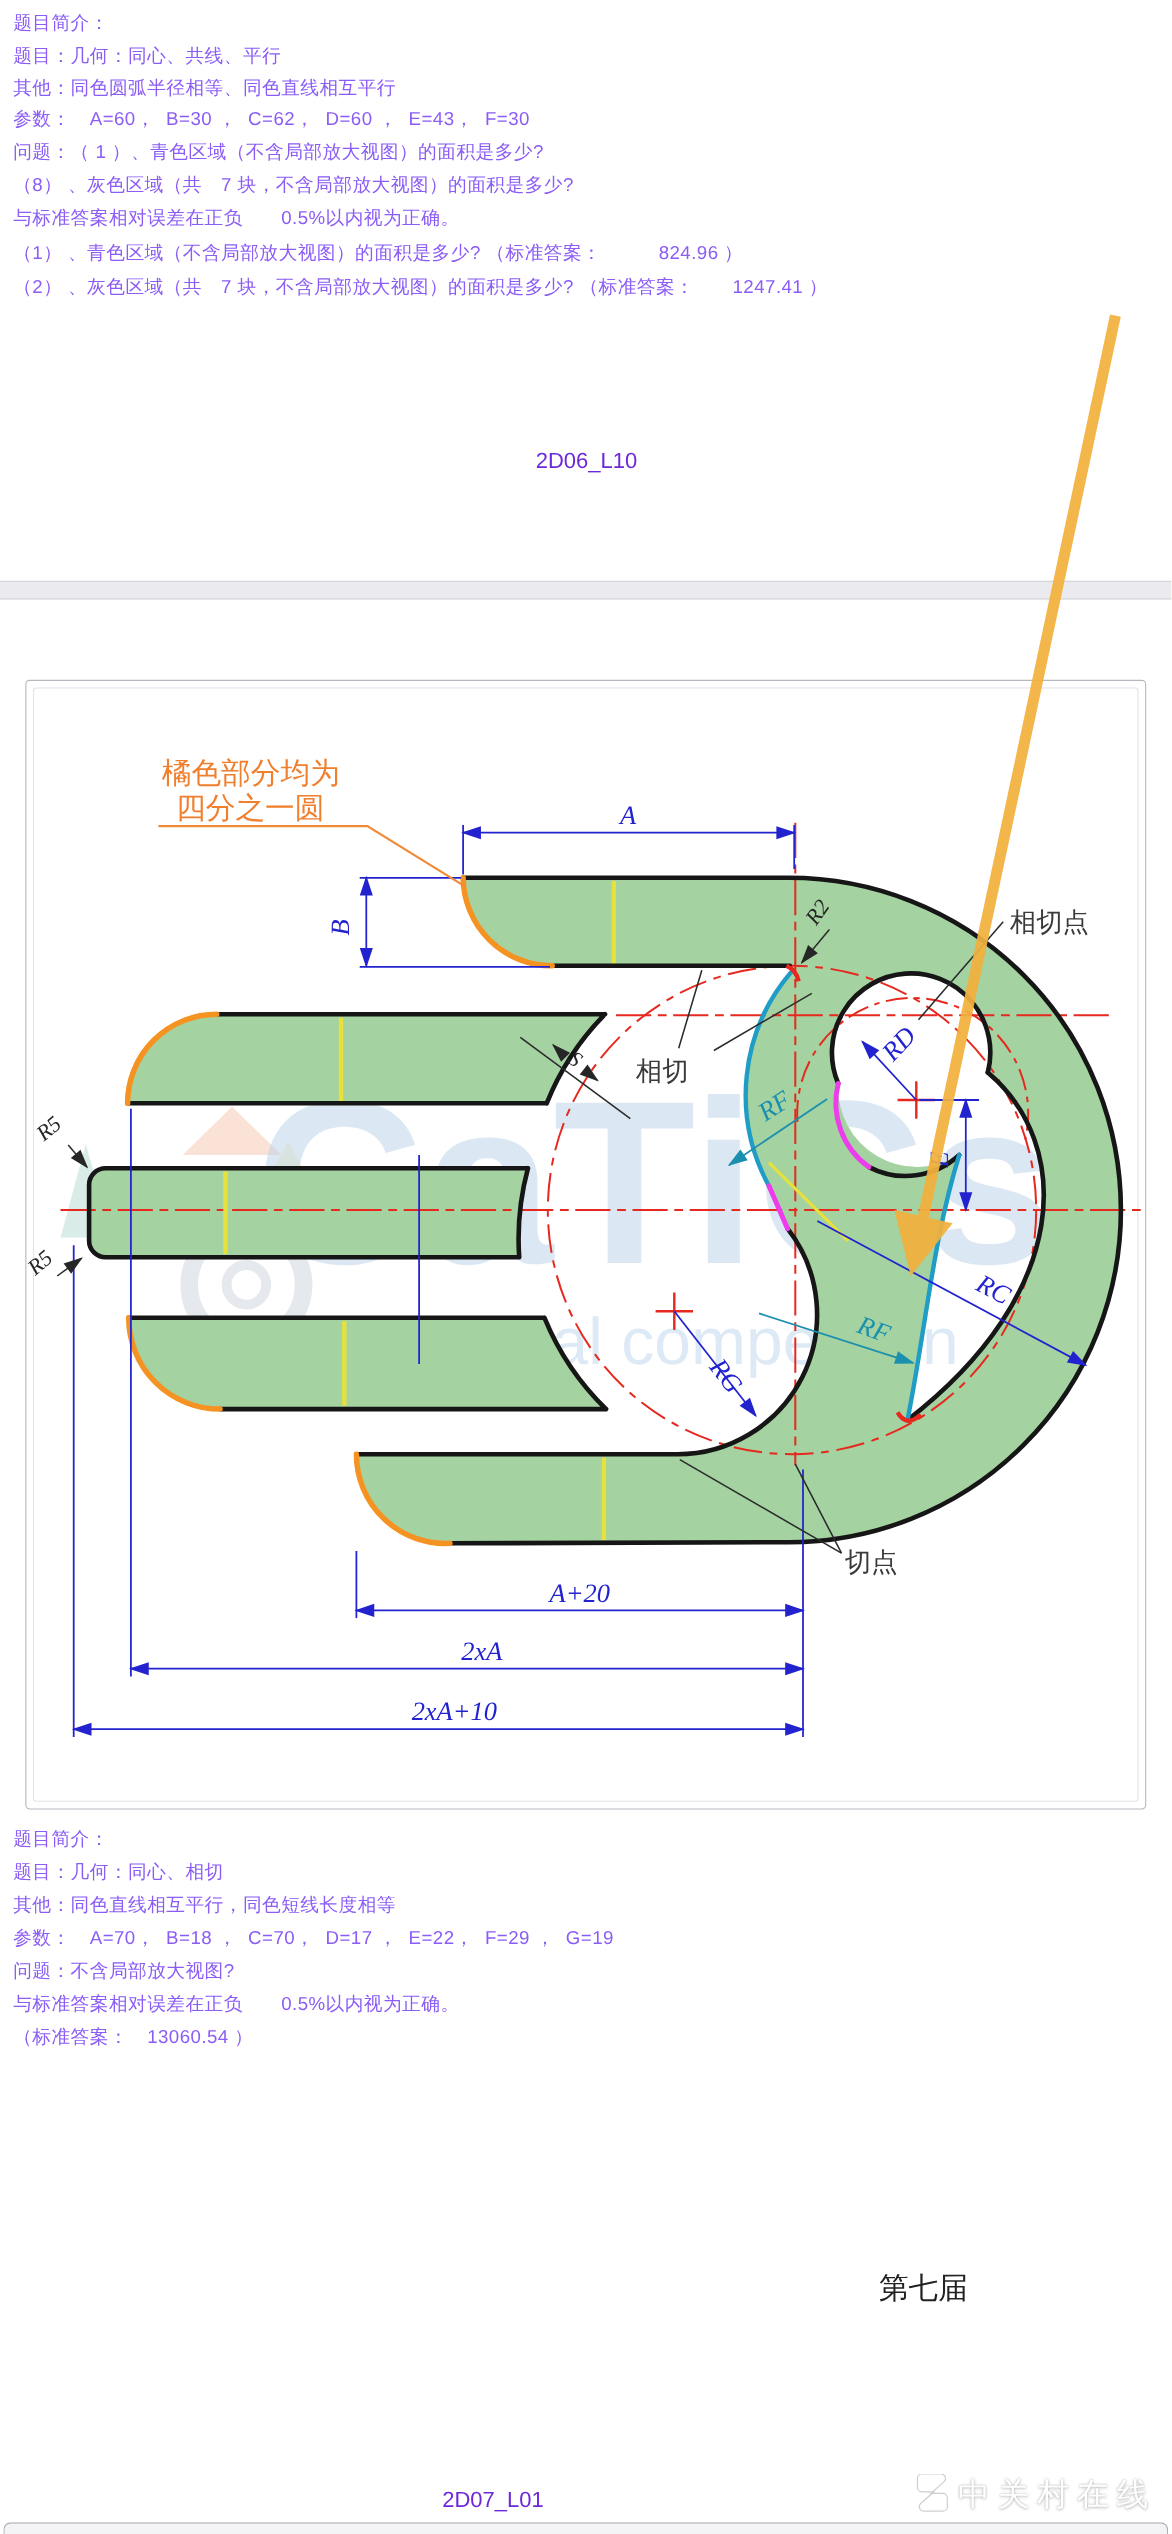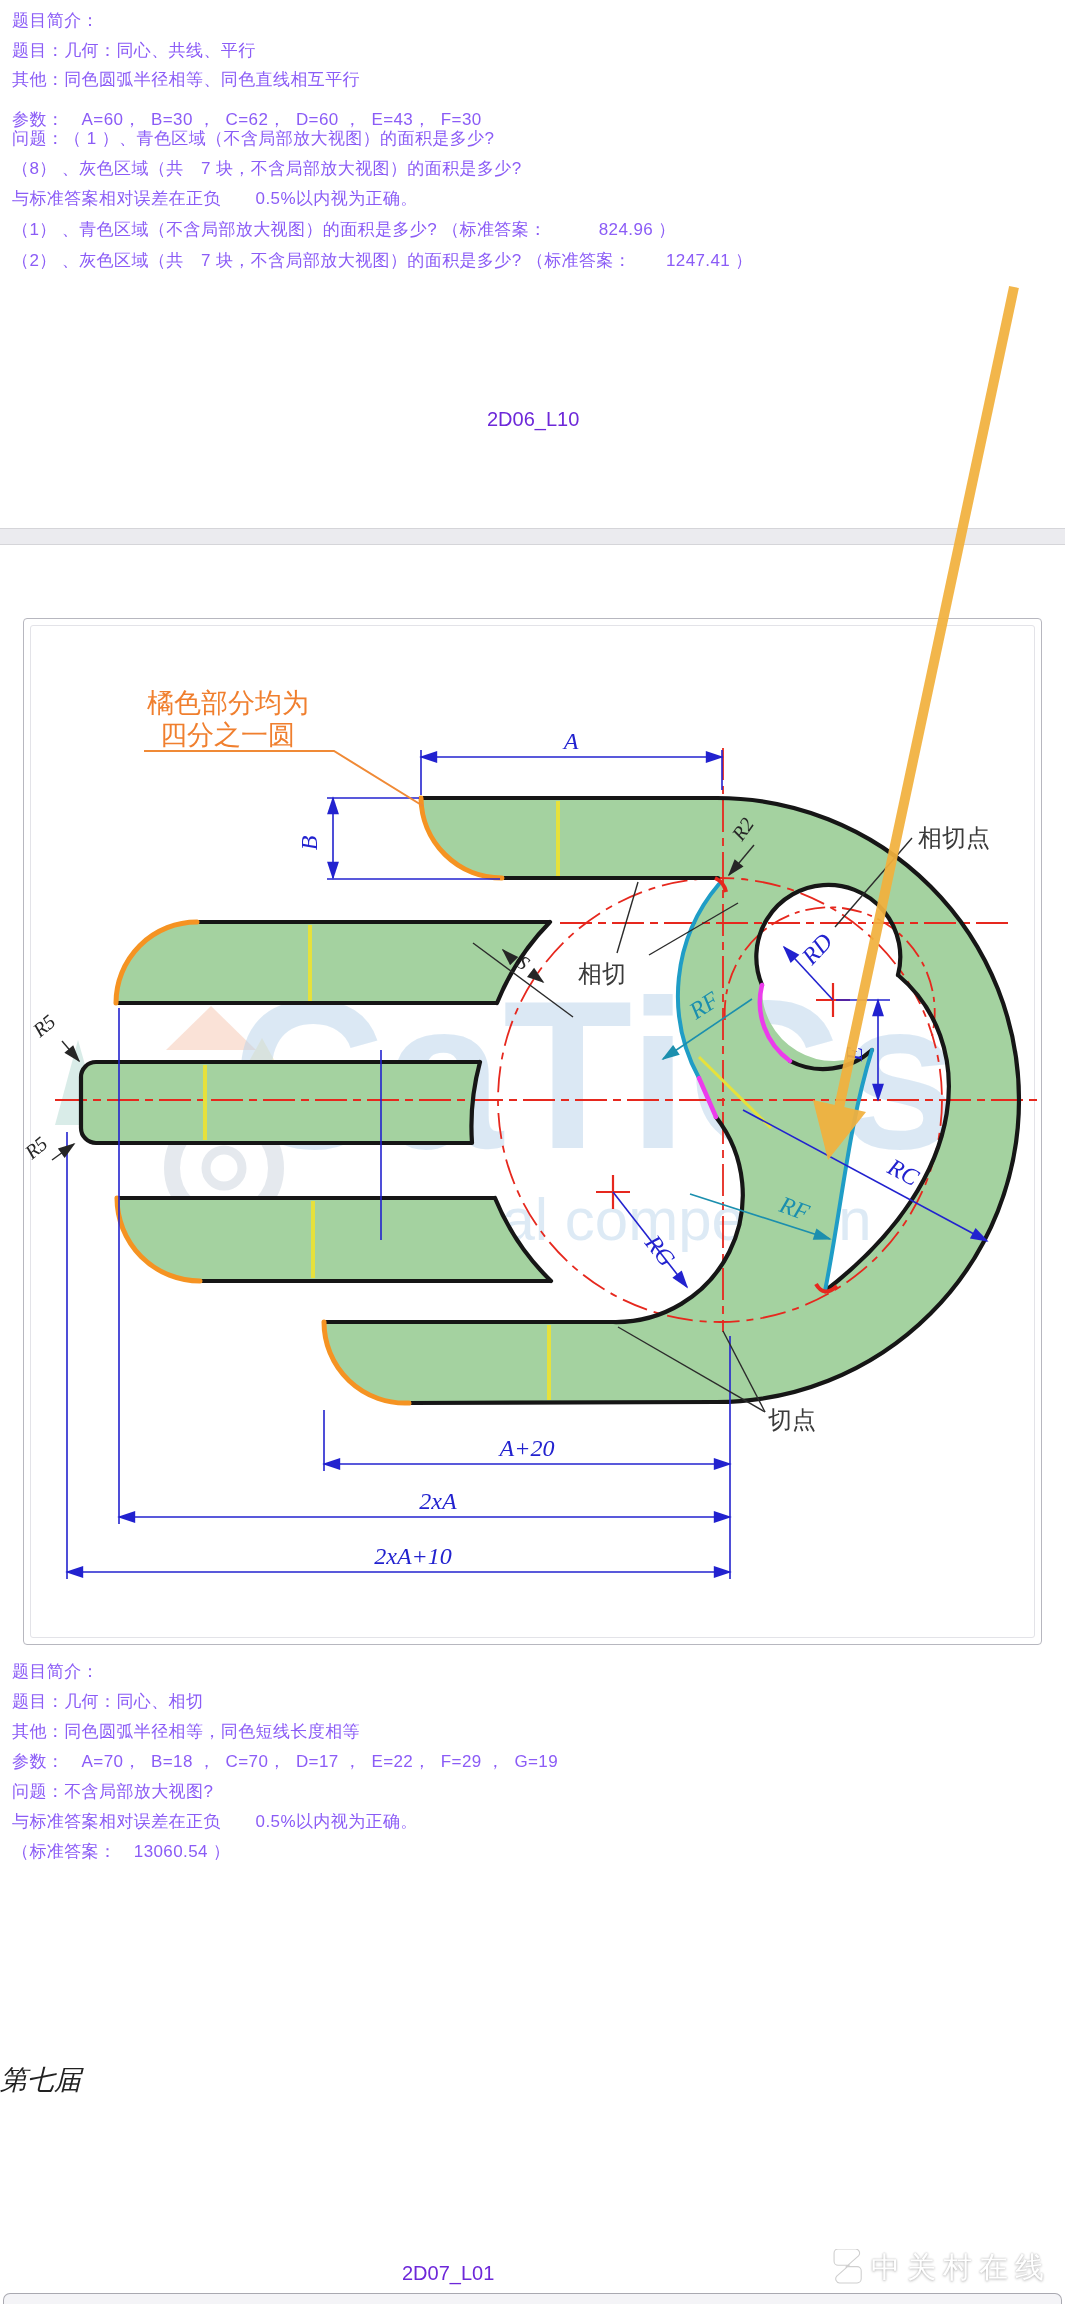--- a/index.html
+++ b/index.html
@@ -8,21 +8,21 @@
   .txt{position:absolute;left:12px;font-size:17px;color:#8b5cf6;white-space:pre;letter-spacing:.4px;}
   .codelabel{position:absolute;font-size:20px;color:#6d28d9;}
   .divider{position:absolute;left:0;width:1065px;height:15px;background:#ebebef;
            border-top:1px solid #d5d5d9;border-bottom:1px solid #d5d5d9;}
   .frame{position:absolute;left:23px;top:618px;width:1017px;height:1025px;
          background:#fff;border:1px solid #b7b7bf;border-radius:4px;}
   .frame-inner{position:absolute;left:6px;top:6px;right:6px;bottom:6px;
          border:1px solid #e3e3e8;border-radius:3px;}
   .figsvg{position:absolute;left:23px;top:618px;}
   .overlay{position:absolute;left:0;top:0;z-index:60;pointer-events:none;}
-  .sectitle{position:absolute;left:0;width:880px;text-align:left;font-size:27px;color:#222;font-style:italic;}
+  .sectitle{position:absolute;left:0;width:880px;text-align:right;font-size:27px;color:#222;}
   .zol{position:absolute;right:14px;top:2248px;z-index:40;display:flex;align-items:center;gap:4px;justify-content:flex-end;}
   .zol-text{font-size:29px;color:#ffffff;letter-spacing:7px;font-weight:500;
             text-shadow:0 0 2px #b5b5b5,0 1px 3px #c9c9c9;}
   .bottomband{position:absolute;left:3px;right:3px;top:2293px;height:11px;background:#f4f4f7;
             border:1px solid #a9a9b1;border-bottom:none;border-radius:7px 7px 0 0;}
   
   .dim{font-family:"Liberation Serif",serif;font-style:italic;font-size:24px;fill:#2222cf;}
   .dimt{fill:#1b8fae;}
   .dimk{font-family:"Liberation Serif",serif;font-style:italic;font-size:20px;fill:#262626;}
   .zh{font-family:"Liberation Sans",sans-serif;font-size:24px;fill:#3a3a3a;}
@@ -30,21 +30,21 @@
   .wmBig{font-family:"Liberation Sans",sans-serif;font-weight:bold;font-size:212px;fill:#b9d3ea;}
   .wmSmall{font-family:"Liberation Sans",sans-serif;font-size:60px;fill:#bdd6ec;}
 </style>
 </head>
 <body>
 
 <div>
   <div class="txt" style="top:9px">题目简介：</div>
   <div class="txt" style="top:39px">题目：几何：同心、共线、平行</div>
   <div class="txt" style="top:68px">其他：同色圆弧半径相等、同色直线相互平行</div>
-  <div class="txt" style="top:108px">参数：　A=60，  B=30 ，  C=62，  D=60 ，  E=43，  F=30</div>
+  <div class="txt" style="top:97px">参数：　A=60，  B=30 ，  C=62，  D=60 ，  E=43，  F=30</div>
   <div class="txt" style="top:127px">问题：（ 1 ）、青色区域（不含局部放大视图）的面积是多少?</div>
   <div class="txt" style="top:157px">（8） 、灰色区域（共　7 块，不含局部放大视图）的面积是多少?</div>
   <div class="txt" style="top:187px">与标准答案相对误差在正负　　0.5%以内视为正确。</div>
   <div class="txt" style="top:218px">（1） 、青色区域（不含局部放大视图）的面积是多少? （标准答案：　　　824.96 ）</div>
   <div class="txt" style="top:249px">（2） 、灰色区域（共　7 块，不含局部放大视图）的面积是多少? （标准答案：　　1247.41 ）</div>
 </div>
 
 <div class="codelabel" style="left:487px;top:408px">2D06_L10</div>
 
 <div class="divider" style="top:528px"></div>
@@ -208,21 +208,21 @@
   <g>
     <text class="orangeTxt" x="147" y="712">橘色部分均为</text>
     <text class="orangeTxt" x="160" y="744">四分之一圆</text>
     <path d="M144,751 L334,751 L423,806" stroke="#f08a36" stroke-width="2" fill="none"></path>
   </g>
 </svg>
 
 <div>
   <div class="txt" style="top:1660px">题目简介：</div>
   <div class="txt" style="top:1690px">题目：几何：同心、相切</div>
-  <div class="txt" style="top:1720px">其他：同色圆弧半径相等，同色短线长度相等</div>
+  <div class="txt" style="top:1720px">其他：同色直线相互平行，同色短线长度相等</div>
   <div class="txt" style="top:1750px">参数：　A=70，  B=18 ，  C=70，  D=17 ，  E=22，  F=29 ，  G=19</div>
   <div class="txt" style="top:1780px">问题：不含局部放大视图?</div>
   <div class="txt" style="top:1810px">与标准答案相对误差在正负　　0.5%以内视为正确。</div>
   <div class="txt" style="top:1840px">（标准答案：　13060.54 ）</div>
 </div>
 
 <div class="sectitle" style="top:2062px">第七届</div>
 
 <div class="codelabel" style="left:402px;top:2262px">2D07_L01</div>
 

